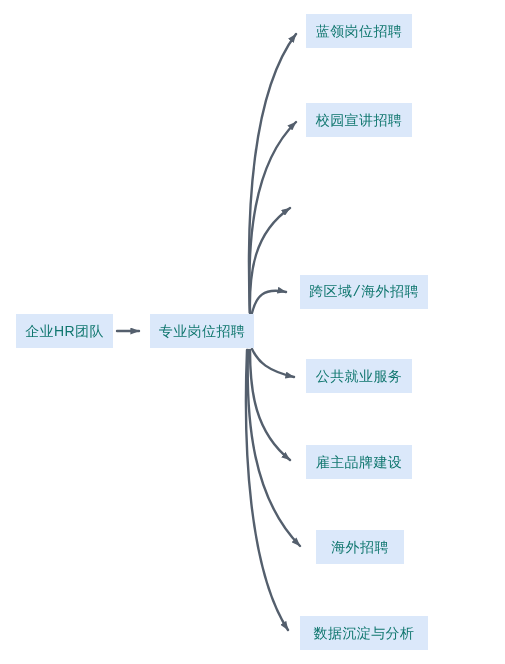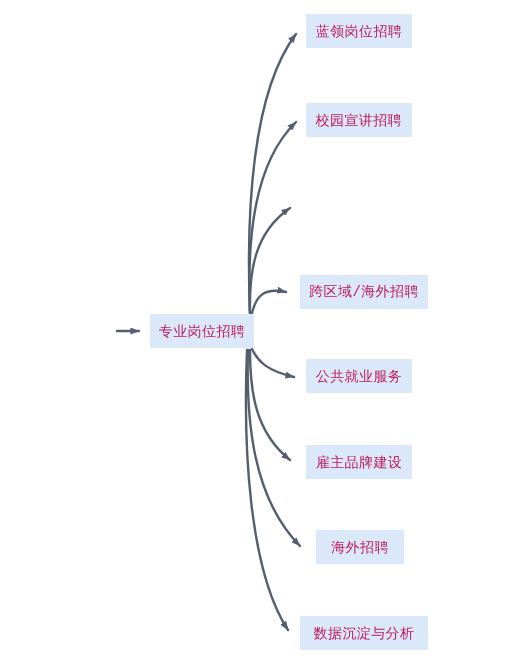--- a/index.html
+++ b/index.html
@@ -26,21 +26,21 @@
     left: 0;
     top: 0;
     width: 505px;
     height: 664px;
     pointer-events: none;
   }
   .node {
     position: absolute;
     box-sizing: border-box;
     background: #dbe8fa;
-    color: #be185d;
+    color: #0f766e;
     font-size: 14px;
     line-height: 1;
     letter-spacing: 0.4px;
     display: flex;
     align-items: center;
     justify-content: center;
     white-space: nowrap;
     border: 0;
     border-radius: 0;
     padding: 0 10px;
@@ -66,30 +66,33 @@
       <path d="M250,313 C247,241 253,164 296,122" marker-end="url(#arrowhead)"></path>
       <path d="M250,313 C249,272 254,233 290,208" marker-end="url(#arrowhead)"></path>
       <path d="M252,313 C256,297 263,287 286,292" marker-end="url(#arrowhead)"></path>
       <path d="M252,349 C258,362 268,371 294,377" marker-end="url(#arrowhead)"></path>
       <path d="M250,350 C250,391 255,432 290,460" marker-end="url(#arrowhead)"></path>
       <path d="M248,350 C246,419 252,497 300,546" marker-end="url(#arrowhead)"></path>
       <path d="M247,350 C243,447 249,570 288,630" marker-end="url(#arrowhead)"></path>
     </g>
   </svg>
 
+  <div class="node" style="left:16px; top:314px; width:97px; height:34px;">
+    <span class="node-label">企业HR团队</span>
+  </div>
 
   <div class="node" style="left:150px; top:314px; width:104px; height:34px;">
     <span class="node-label">专业岗位招聘</span>
   </div>
 
   <div class="node" style="left:306px; top:14px; width:106px; height:34px;">
     <span class="node-label">蓝领岗位招聘</span>
   </div>
 
-  <div class="node" style="left:306px; top:103px; width:106px; height:34px;justify-content:flex-end;">
+  <div class="node" style="left:306px; top:103px; width:106px; height:34px;">
     <span class="node-label">校园宣讲招聘</span>
   </div>
 
 
   <div class="node" style="left:300px; top:275px; width:128px; height:34px;font-family:Liberation Mono, monospace;">
     <span class="node-label">跨区域/海外招聘</span>
   </div>
 
   <div class="node" style="left:306px; top:445px; width:106px; height:34px;">
     <span class="node-label">雇主品牌建设</span>

